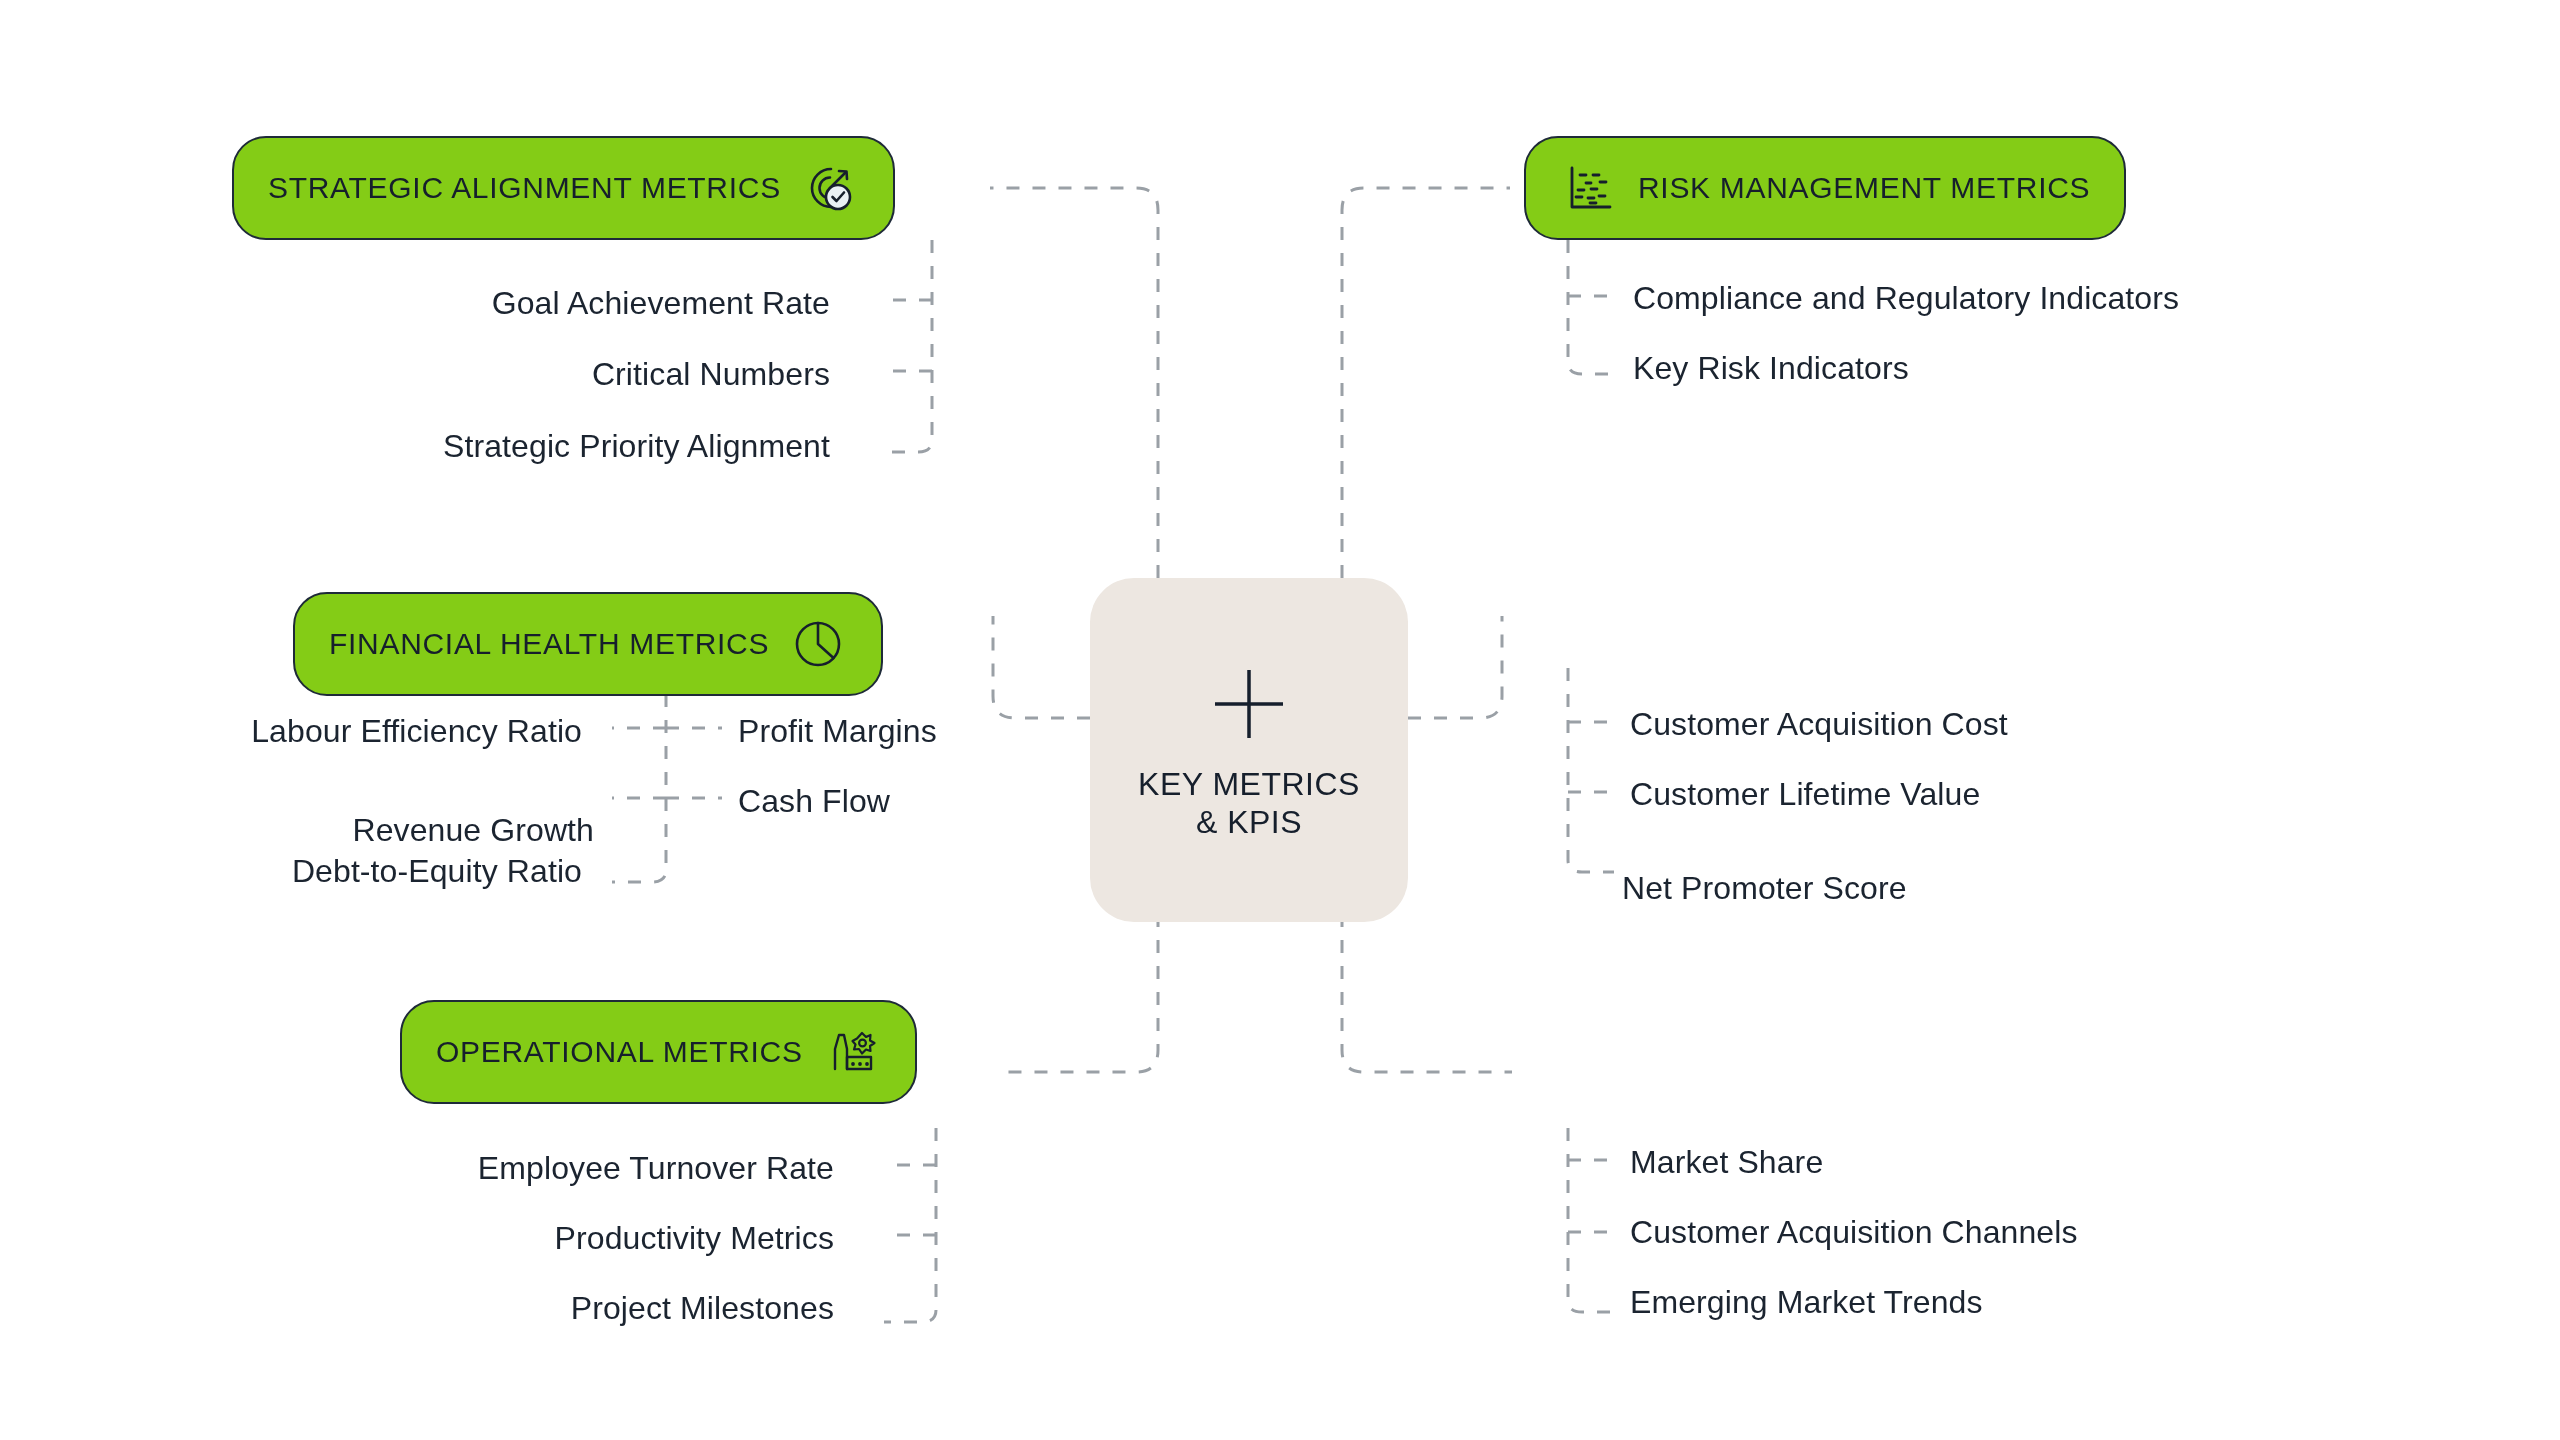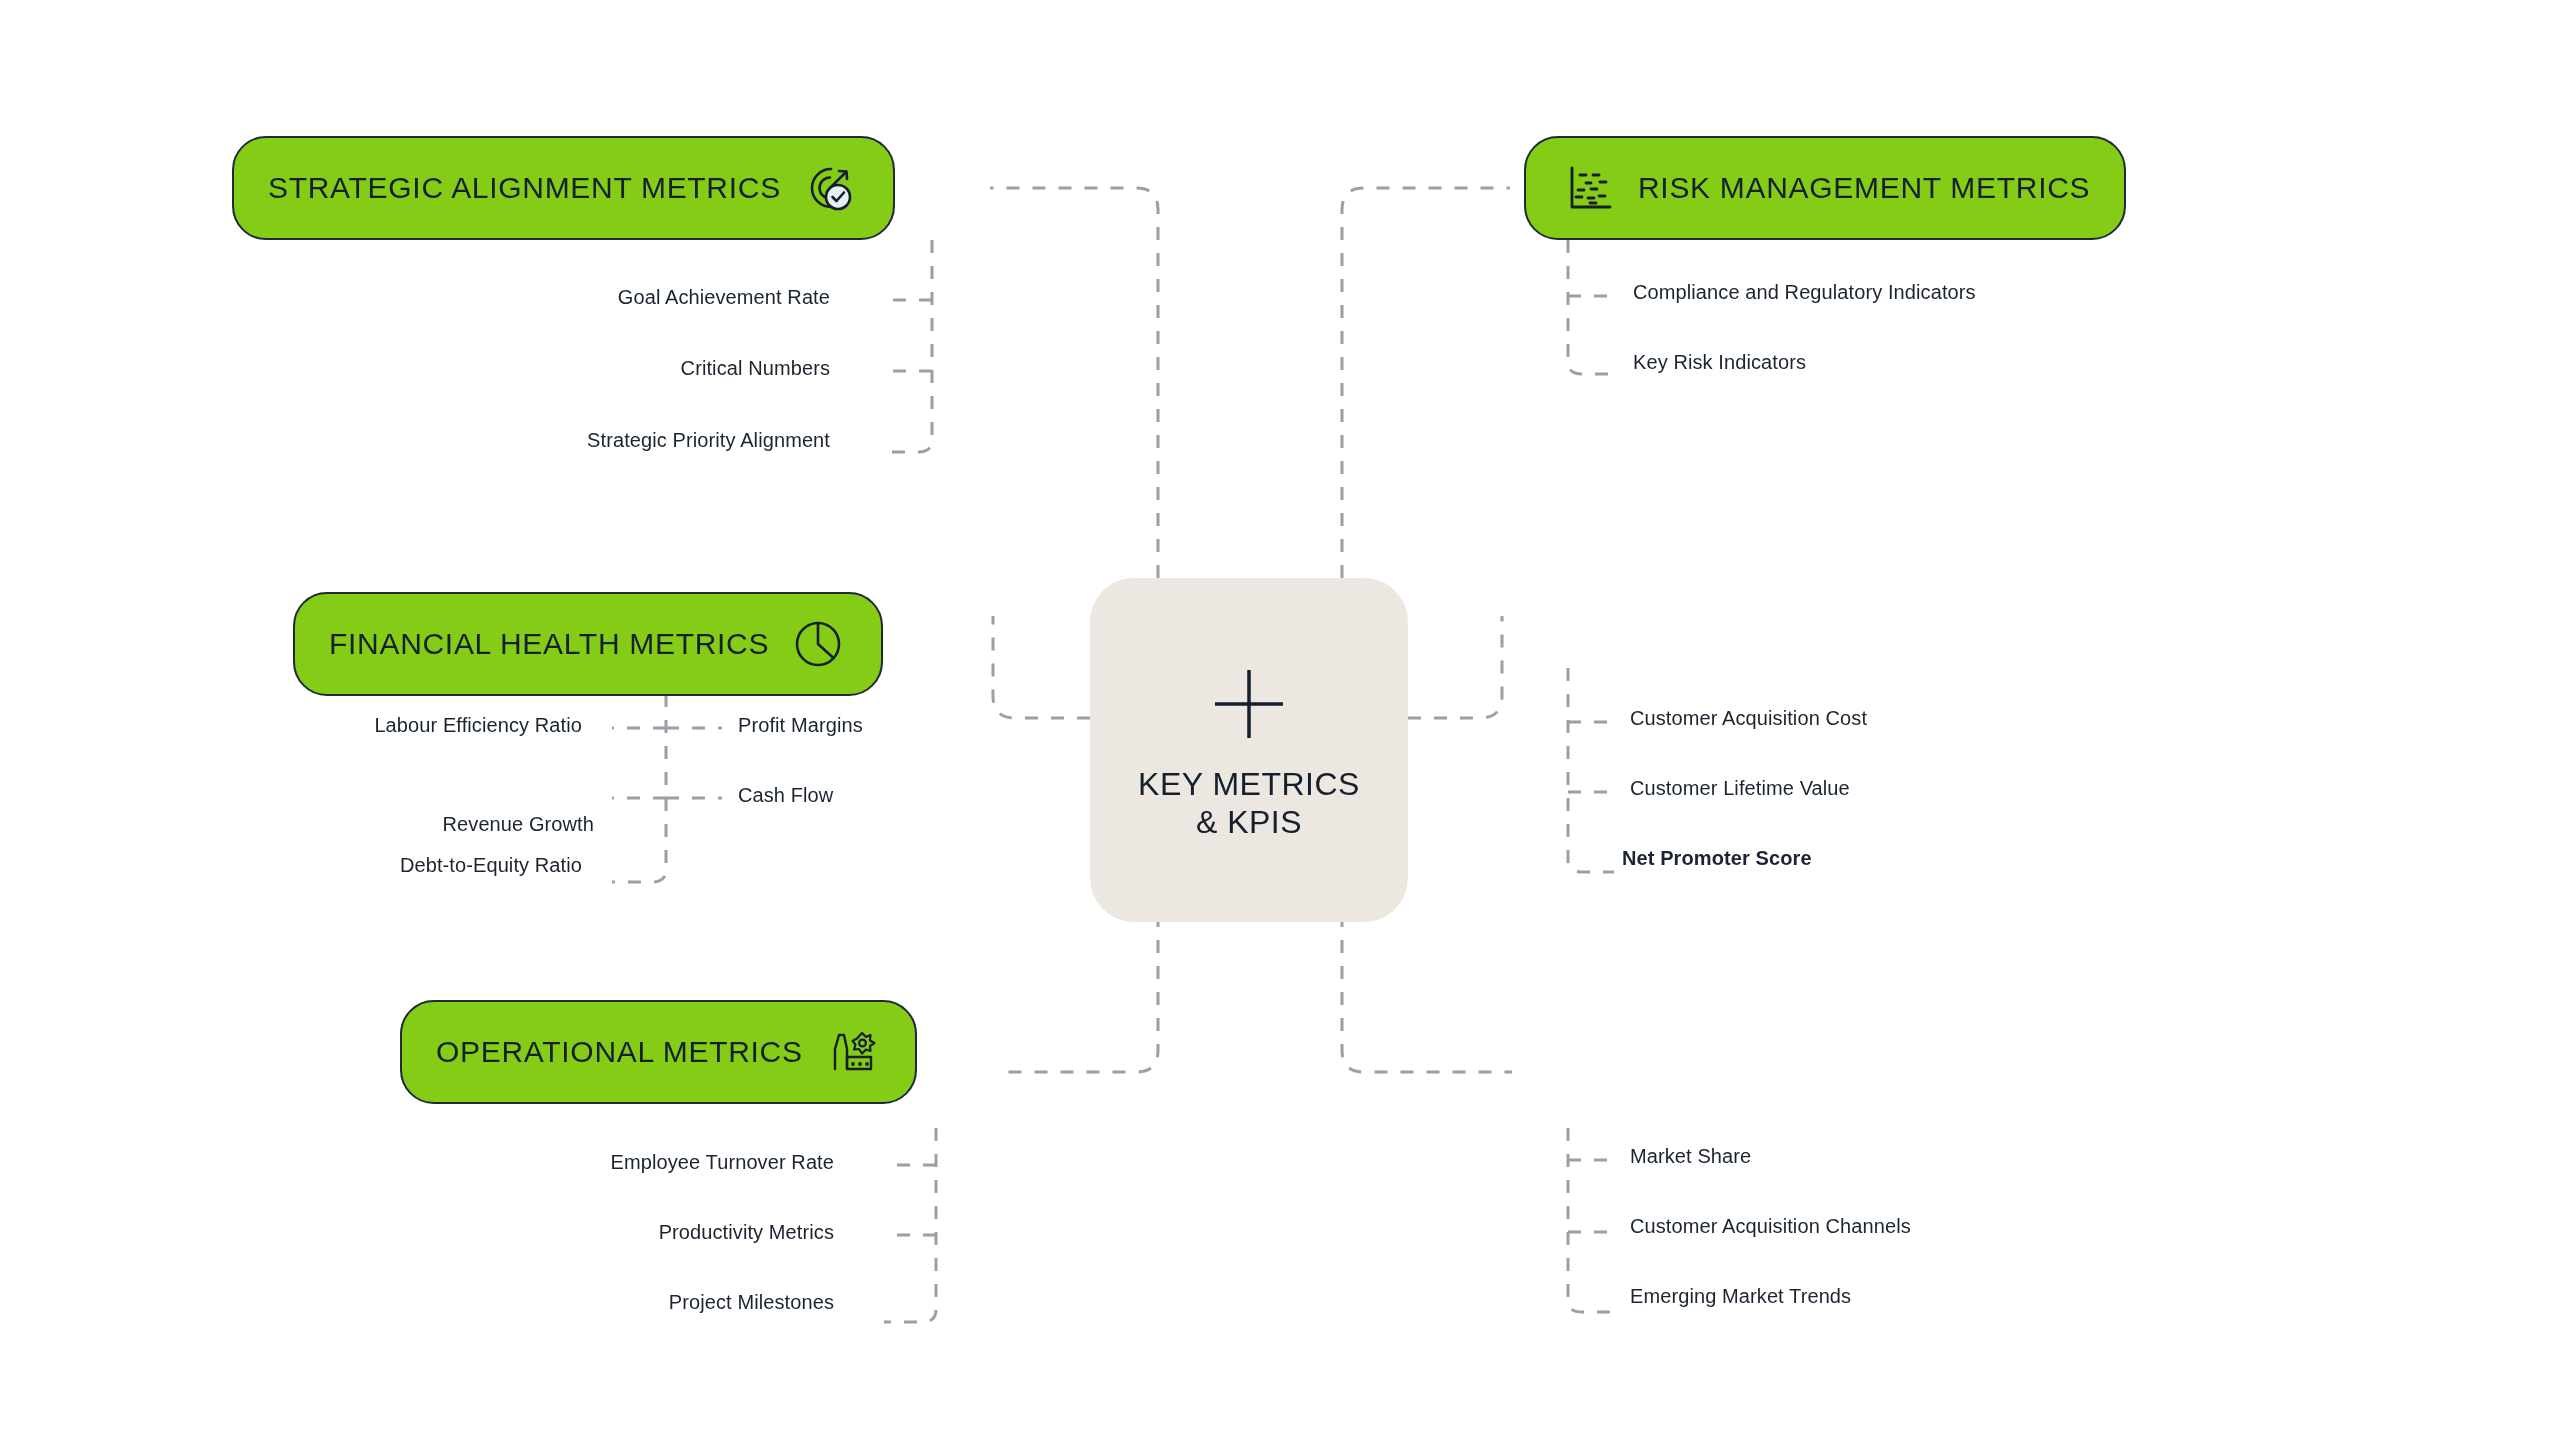--- a/index.html
+++ b/index.html
@@ -83,21 +83,21 @@
     line-height: 1.18;
     letter-spacing: 0.5px;
     text-transform: uppercase;
     white-space: pre-line;
     margin-top: 6px;
   }
 
   
   .subitem {
     position: absolute;
-    font-size: 20px;
+    font-size: 32px;
     color: #1B2430;
     white-space: nowrap;
     line-height: 1;
     letter-spacing: 0.1px;
   }
   .subitem.right-align { transform: translateX(-100%); }
 </style>
 </head>
 <body>
 
@@ -229,20 +229,20 @@
     </span>
     <span class="card-label">RISK MANAGEMENT METRICS</span>
   </div>
 
   <div class="subitem" style="left:1633px; top:282px;">Compliance and Regulatory Indicators</div>
   <div class="subitem" style="left:1633px; top:352px;">Key Risk Indicators</div>
 
 
   <div class="subitem" style="left:1630px; top:708px;">Customer Acquisition Cost</div>
   <div class="subitem" style="left:1630px; top:778px;">Customer Lifetime Value</div>
-  <div class="subitem" style="left:1622px; top:848px;font-weight:bold;">Net Promoter Score</div>
+  <div class="subitem" style="left:1622px; top:872px;">Net Promoter Score</div>
 
 
   <div class="subitem" style="left:1630px; top:1146px;">Market Share</div>
   <div class="subitem" style="left:1630px; top:1216px;">Customer Acquisition Channels</div>
   <div class="subitem" style="left:1630px; top:1286px;">Emerging Market Trends</div>
 
 </div>
 
 </body></html>

